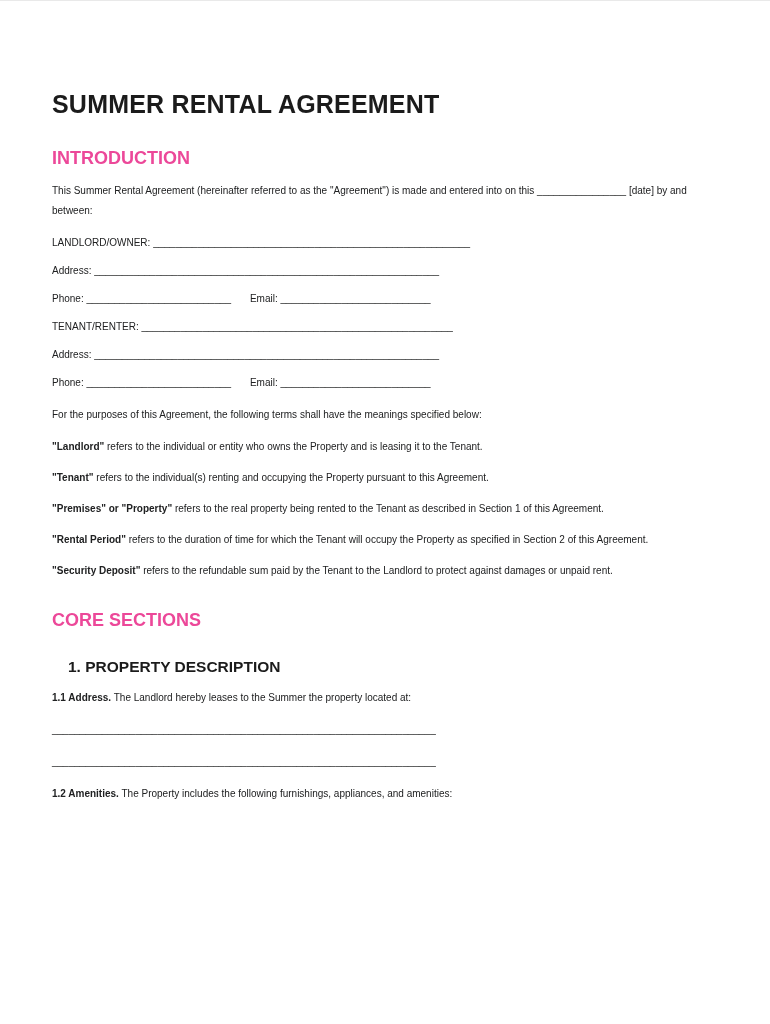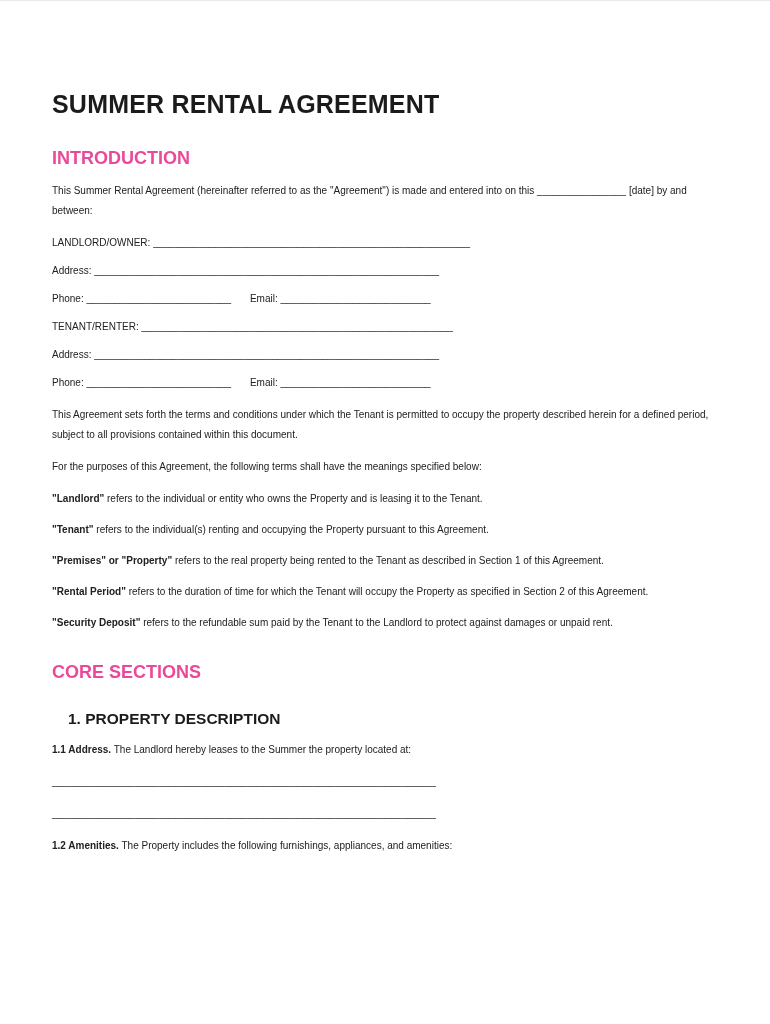--- a/index.html
+++ b/index.html
@@ -84,21 +84,20 @@
   <p class="form-line"><span>Address:</span> <span class="blank">______________________________________________________________</span></p>
 
   <p class="form-line"><span>Phone:</span> <span class="blank">__________________________</span> <span class="email-label">Email:</span> <span class="blank">___________________________</span></p>
 
   <p class="form-line"><strong>TENANT/RENTER:</strong> <span class="blank">________________________________________________________</span></p>
 
   <p class="form-line"><span>Address:</span> <span class="blank">______________________________________________________________</span></p>
 
   <p class="form-line"><span>Phone:</span> <span class="blank">__________________________</span> <span class="email-label">Email:</span> <span class="blank">___________________________</span></p>
 
-  <p>This Agreement sets forth the terms and conditions under which the Tenant is permitted to occupy the property described herein for a defined period, subject to all provisions contained within this document.</p>
 
 
   <p>For the purposes of this Agreement, the following terms shall have the meanings specified below:</p>
 
   <p class="def-para"><strong>"Landlord"</strong><span> refers to the individual or entity who owns the Property and is leasing it to the Tenant.</span></p>
 
   <p class="def-para"><strong>"Tenant"</strong><span> refers to the individual(s) renting and occupying the Property pursuant to this Agreement.</span></p>
 
   <p class="def-para"><strong>"Premises" or "Property"</strong><span> refers to the real property being rented to the Tenant as described in Section 1 of this Agreement.</span></p>
 

